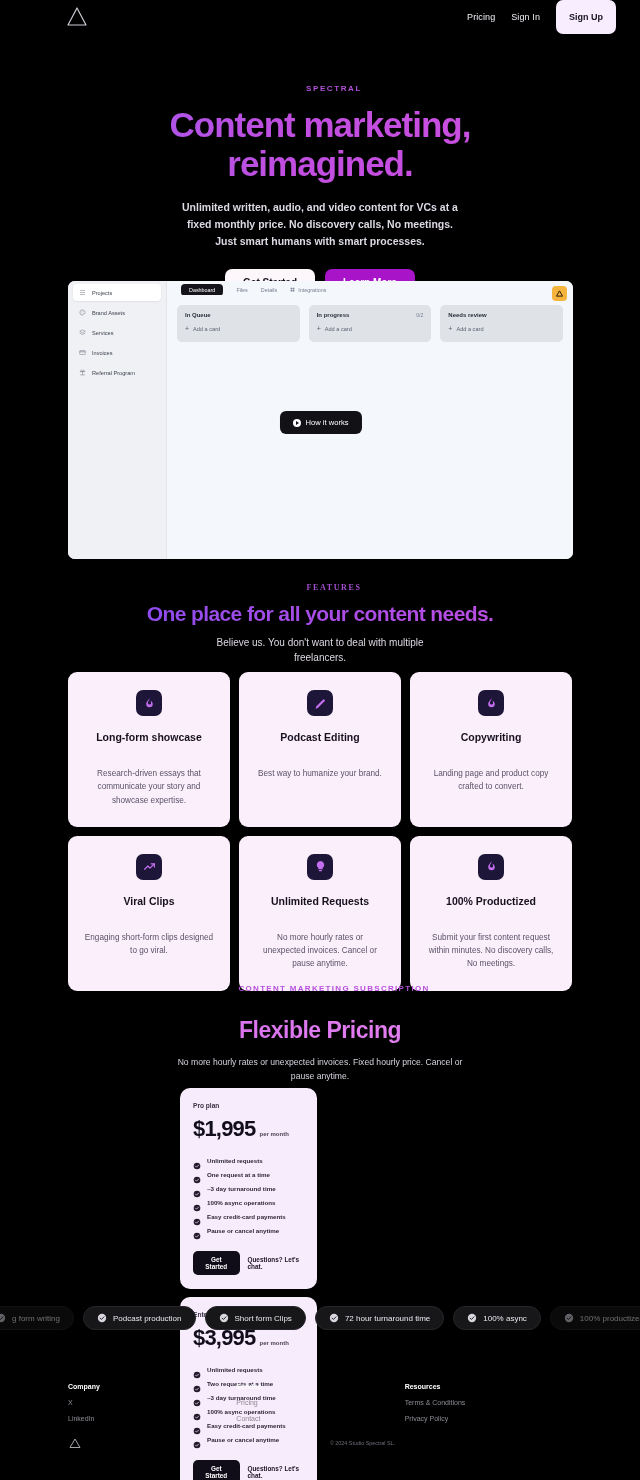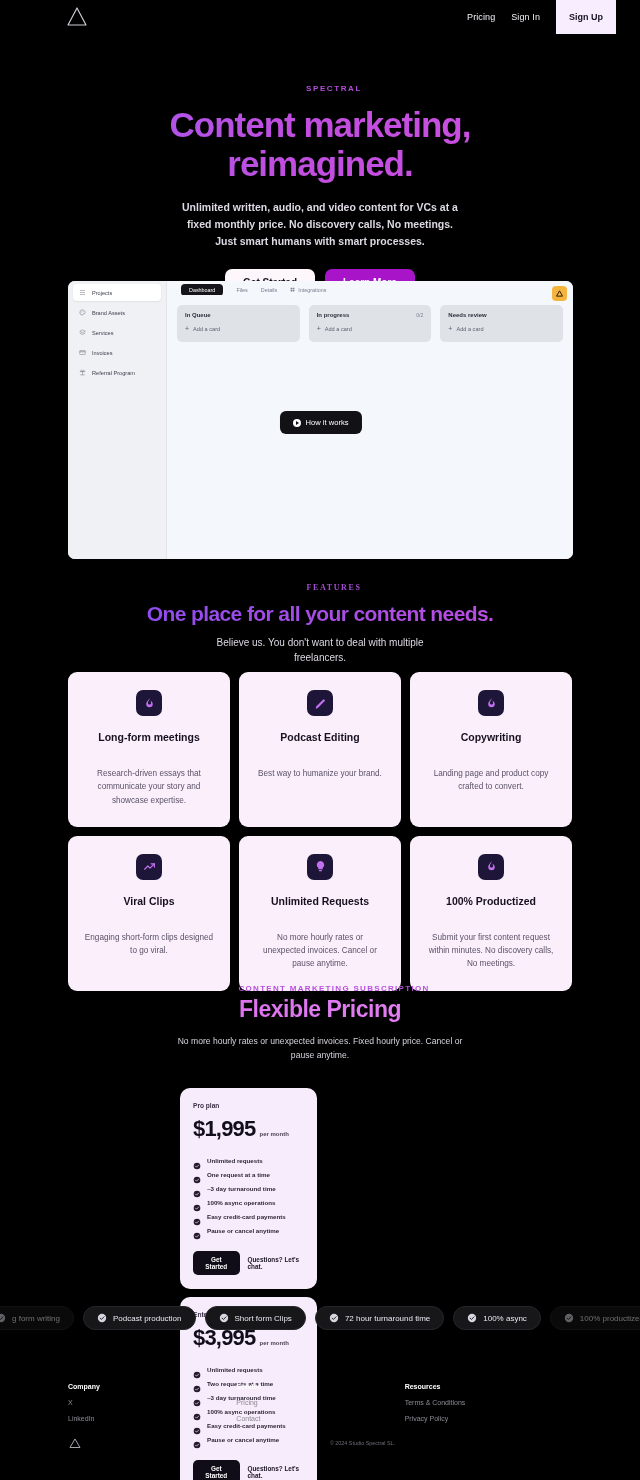--- a/index.html
+++ b/index.html
@@ -13,21 +13,21 @@
   }
 
   
   .nav { height:34px; display:flex; align-items:center; padding:0 24px; }
   .logo-mark { width:26px; height:26px; margin-left:40px; }
   .logo-mark svg { display:block; }
   .nav-right { margin-left:auto; display:flex; align-items:center; gap:16px; }
   .nav-link { font-size:9px; color:#f2eef6; letter-spacing:.1px; text-decoration:none; }
   .nav-signup {
     background:#f7edff; color:#16121c; font-size:9px; font-weight:600;
-    padding:12px 13px; border-radius:0; border:none; cursor:pointer;
+    padding:12px 13px; border-radius:7px; border:none; cursor:pointer;
   }
 
   
   .hero { text-align:center; padding-top:50px; }
   .eyebrow {
     font-size:8px; font-weight:700; letter-spacing:1.6px;
     color:#b04fd8; text-transform:uppercase;margin-left:28px;
   }
   .hero-title {
     margin-top:12px;
@@ -115,21 +115,21 @@
     width:26px; height:26px; border-radius:7px; background:#1d1638;
     margin:0 auto; display:flex; align-items:center; justify-content:center;
   }
   .card-title { margin-top:15px; font-size:10.5px; font-weight:700; color:#17111f; }
   .card-desc { margin-top:24px; font-size:8.2px; line-height:1.62; color:#595266; }
 
   
   .pricing { text-align:center; position:absolute; top:984px; left:0; width:100%; }
   .pricing .eyebrow { color:#b650dd; letter-spacing:1.3px; }
   .price-title {
-    margin-top:3px; font-size:23px; font-weight:700; letter-spacing:-.5px;
+    margin-top:24px; font-size:23px; font-weight:700; letter-spacing:-.5px;
     background:linear-gradient(95deg,#cf63e8 0%,#e07bf0 55%,#e88ef2 100%);
     -webkit-background-clip:text; background-clip:text; color:transparent;
   }
   .price-sub { margin:12px auto 0; width:310px; font-size:8.6px; line-height:1.6; color:#d8d3de; }
 
   .plans { position:absolute; left:180px; top:1088px; display:flex; gap:8px;flex-direction:column; }
   .plan {
     width:137px; background:#f7ecfb; border-radius:10px; padding:14px 13px 14px;
   }
   .plan-name { font-size:6.6px; font-weight:600; color:#3a3246; }
@@ -310,21 +310,21 @@
   <h2 class="feat-title">One place for all your content needs.</h2>
   <p class="feat-sub">Believe us. You don't want to deal with multiple freelancers.</p>
 </div>
 <div class="cards" id="cards">
     <div class="card">
       <div class="card-icon">
         <svg viewBox="0 0 24 24" width="13" height="13" fill="#c36ff0">
           <path d="M12 2c1 4-3 5-3 9a3 3 0 0 0 6 0c0-2-1-3-1-4 2 1 4 3 4 6a6 6 0 1 1-12 0c0-5 5-7 6-11z"></path>
         </svg>
       </div>
-      <div class="card-title">Long-form meetings</div>
+      <div class="card-title">Long-form showcase</div>
       <div class="card-desc">Research-driven essays that communicate your story and showcase expertise.</div>
     </div>
     <div class="card">
       <div class="card-icon">
         <svg viewBox="0 0 24 24" width="13" height="13" fill="#c36ff0">
           <path d="M4 17.5 16.5 5a2 2 0 0 1 3 3L7 20.5 3 21.5z"></path>
         </svg>
       </div>
       <div class="card-title">Podcast Editing</div>
       <div class="card-desc">Best way to humanize your brand.</div>

